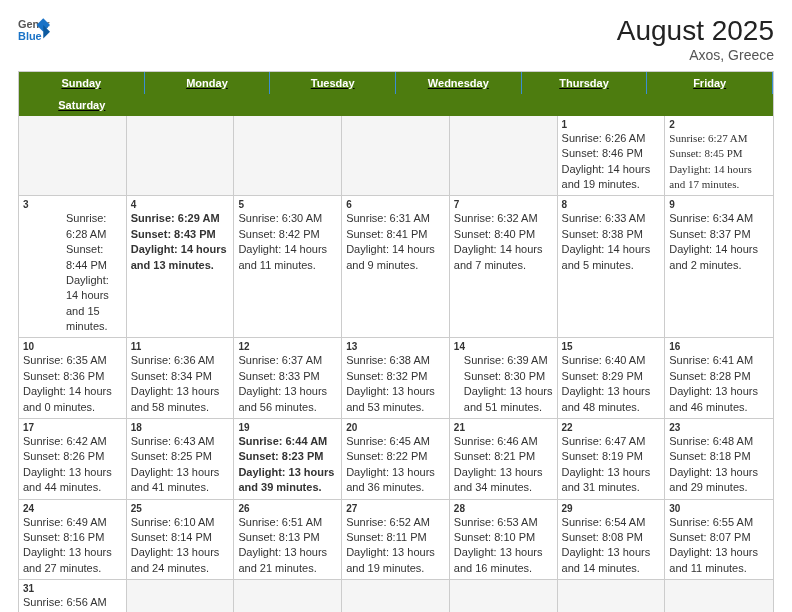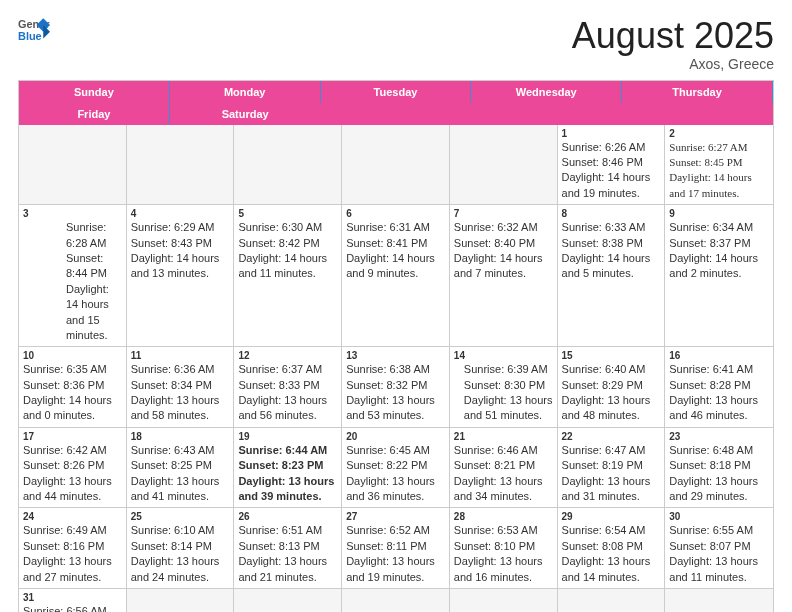--- a/index.html
+++ b/index.html
@@ -29,39 +29,40 @@
       gap: 4px;
     }
     .logo-icon {
       width: 32px;
       height: 28px;
     }
     .title-block {
       text-align: right;
     }
     .month-title {
-      font-size: 36px;
+      font-size: 28px;
       color: #222;
       font-weight: normal;
       line-height: 1.1;
     }
     .subtitle {
       font-size: 14px;
       color: #555;
     }
     .calendar {
       flex: 1;
       display: flex;
       flex-direction: column;
       border: 1px solid #ccc;
     }
     .cal-header-row {
       display: grid;
-      grid-template-columns: repeat(5, 1fr);
-      background: #ec4899;
+      grid-template-columns: repeat(6, 1fr);
+      background: #4d7c0f;
+      text-decoration: underline;
     }
     .cal-header-cell {
       color: #fff;
       font-size: 11px;
       font-weight: bold;
       text-align: center;
       padding: 5px 2px;
       border-right: 1px solid #3a8ed4;
     }
     .cal-header-cell:last-child { border-right: none; }
@@ -154,21 +155,21 @@
         <div class="cal-row">
           <div class="cal-cell">
             <span class="day-num">3</span>
             <div class="cell-text" style="white-space: pre-line; margin-left: 43px;">Sunrise: 6:28 AM
 Sunset: 8:44 PM
 Daylight: 14 hours
 and 15 minutes.</div>
           </div>
           <div class="cal-cell">
             <span class="day-num">4</span>
-            <div class="cell-text" style="white-space: pre-line;">Sunrise: 6:29 AM
+            <div class="cell-text" style="white-space: pre-line; font-weight: bold;">Sunrise: 6:29 AM
 Sunset: 8:43 PM
 Daylight: 14 hours
 and 13 minutes.</div>
           </div>
           <div class="cal-cell">
             <span class="day-num">5</span>
             <div class="cell-text" style="white-space: pre-line;">Sunrise: 6:30 AM
 Sunset: 8:42 PM
 Daylight: 14 hours
 and 11 minutes.</div>

